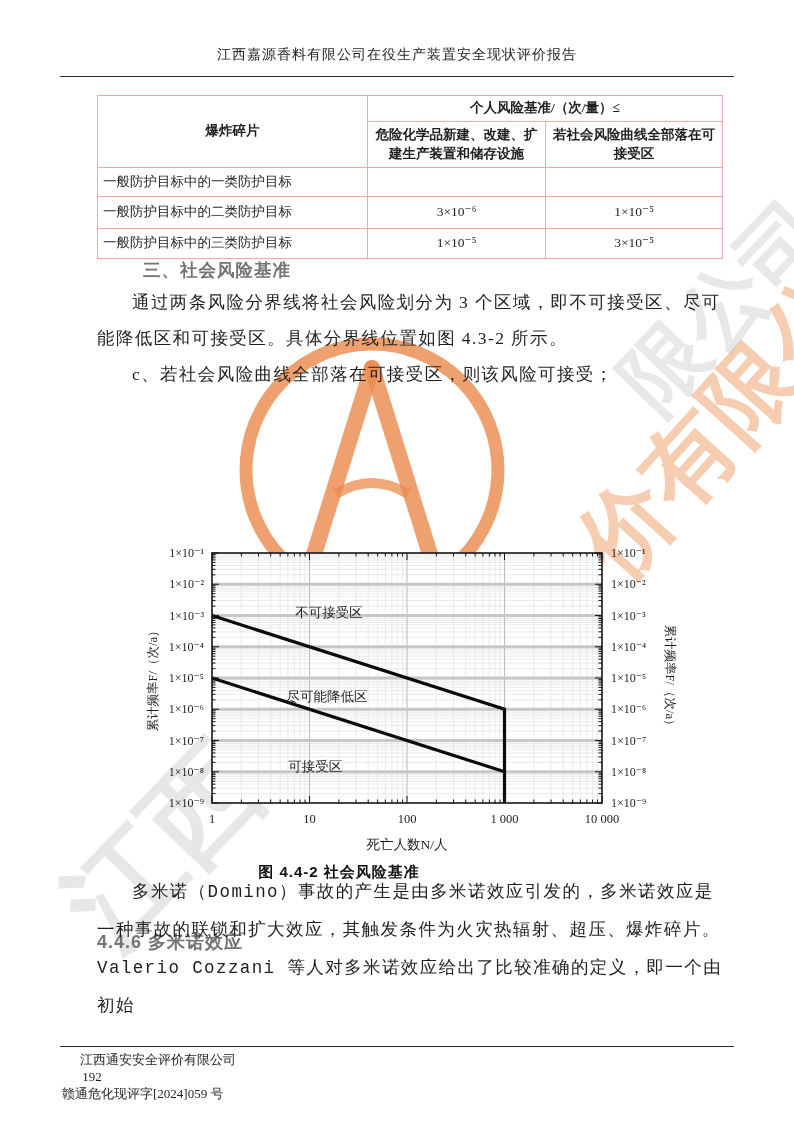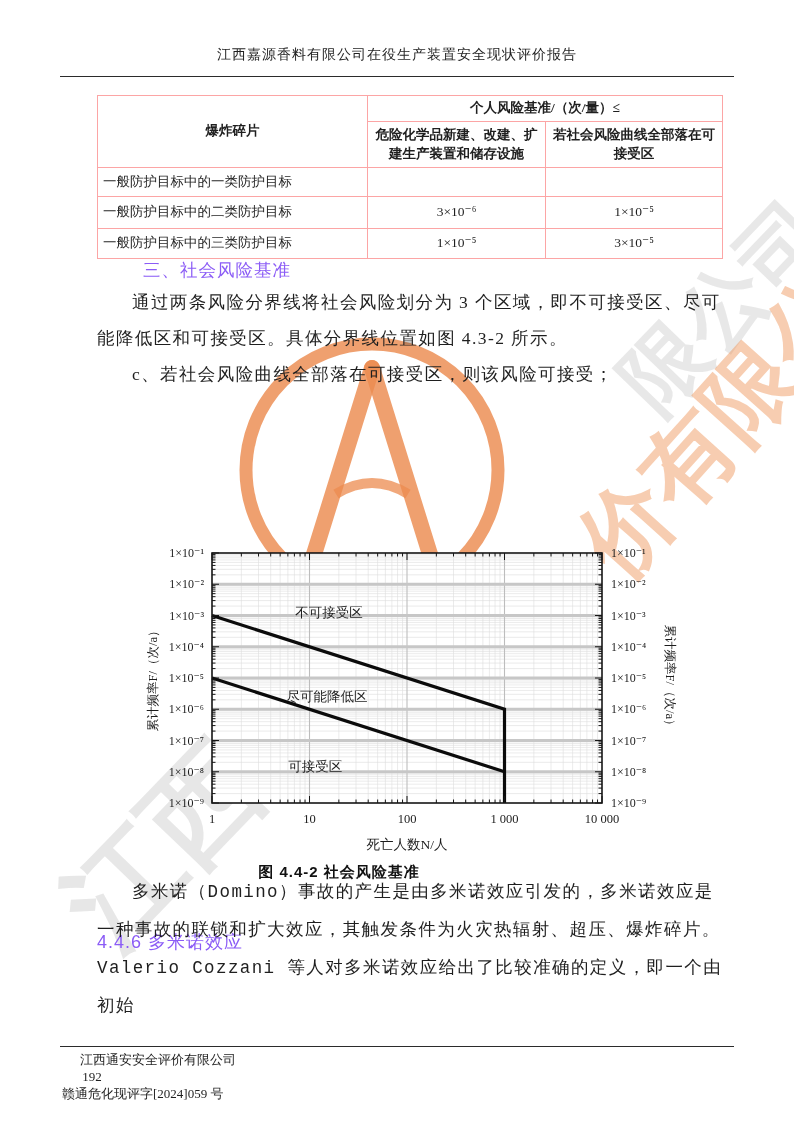--- a/index.html
+++ b/index.html
@@ -23,21 +23,21 @@
   .header-rule{top:76px;left:60px;width:674px;}
   
   table.risk{position:absolute;top:95px;left:97px;width:625px;border-collapse:collapse;
     font-size:13.5px;table-layout:fixed;}
   table.risk td,table.risk th{border:1px solid #fca5a5;padding:1px 5px;line-height:1.35;}
   table.risk th{font-weight:bold;text-align:center;}
   td.lbl{text-align:left;padding-left:7px;}
   td.val{text-align:center;}
   tr.r-gh{height:26px;} tr.r-sh{height:46px;} tr.r-d1{height:29px;} tr.r-d2{height:32px;} tr.r-d3{height:30px;margin-top:43px;}
   
-  .sec-head{font-family:"Liberation Sans","DejaVu Sans",sans-serif;font-weight:normal;color:#8b5cf6;}
+  .sec-head{font-family:"Liberation Sans","DejaVu Sans",sans-serif;font-weight:bold;color:#737373;}
   .sec3-head{top:258px;left:143px;font-size:17.5px;letter-spacing:1px;}
   .paras{top:284px;left:97px;width:632px;}
   .paras p{margin:0;text-indent:2em;font-size:17.5px;line-height:36px;letter-spacing:1.4px;}
   
   .chart-wrap{top:546px;left:140px;width:540px;height:318px;}
   .caption{top:863px;left:0;width:678px;text-align:center;font-weight:bold;font-size:15px;
     font-family:"Liberation Sans","DejaVu Sans",sans-serif;color:#111;letter-spacing:1px;}
   .h446{top:893px;left:97px;font-size:18px;letter-spacing:1px;margin-top:37px;}
   .para446{top:873px;left:97px;width:632px;font-family:Liberation Mono, monospace;}
   .para446 p{margin:0;text-indent:2em;font-size:17.5px;line-height:38px;letter-spacing:1.4px;}

